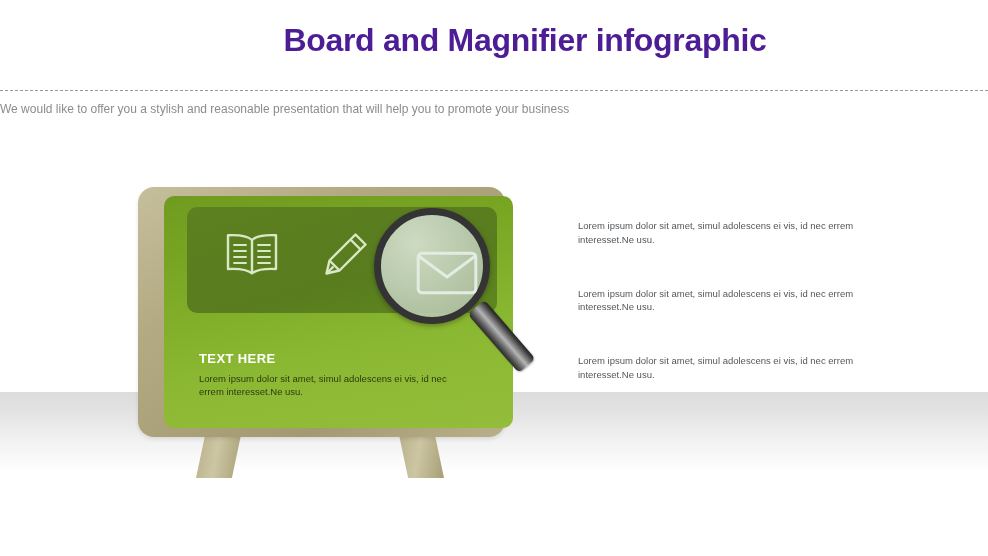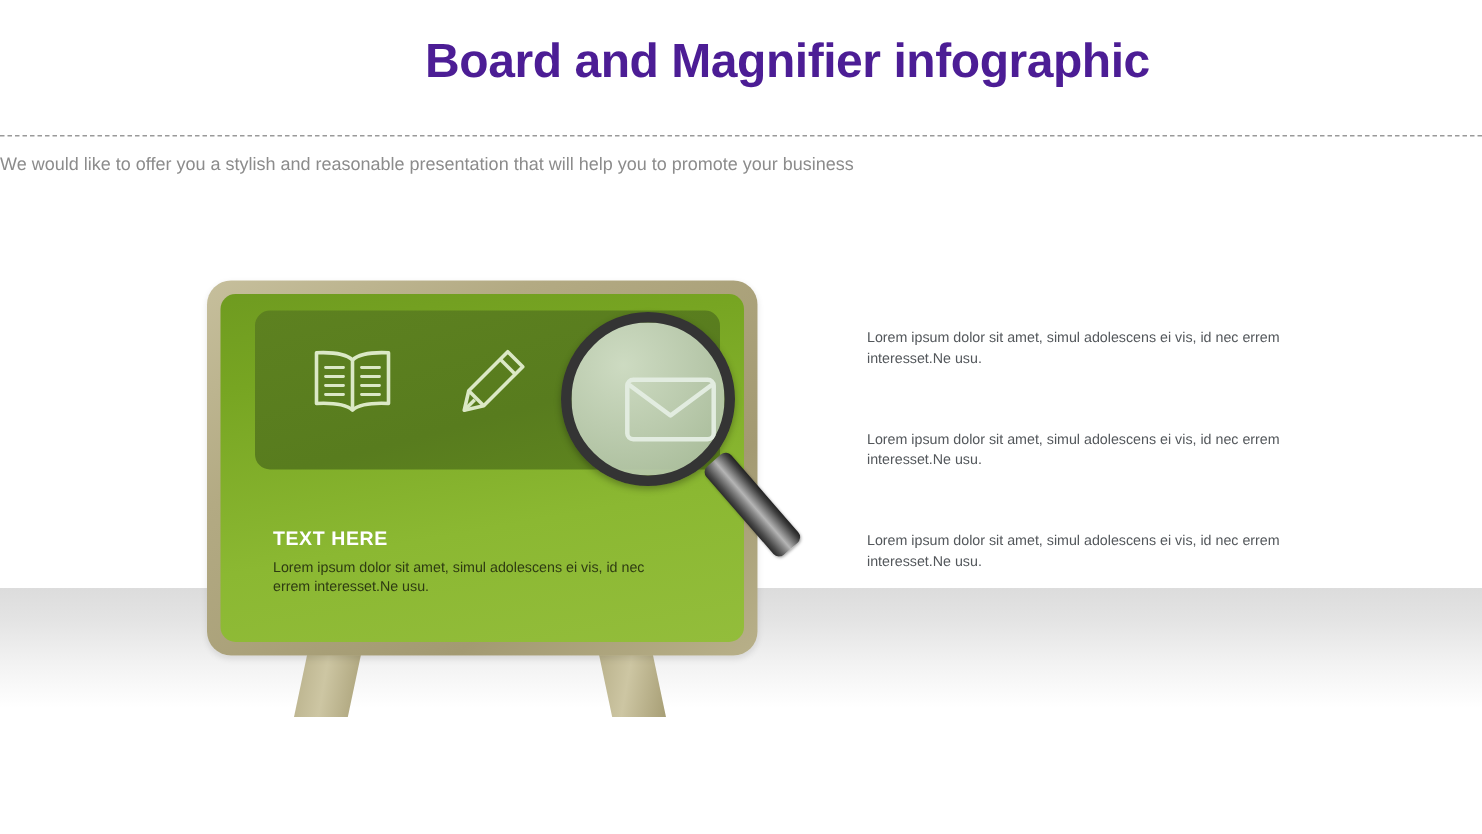--- a/index.html
+++ b/index.html
@@ -94,21 +94,21 @@
     width: 367px;
     height: 250px;
     border-radius: 16px;
     background: linear-gradient(145deg, #c6bf9c 0%, #b3aa83 30%, #a39a72 72%, #b8b089 100%);
     box-shadow: 0 2px 4px rgba(0,0,0,0.10);
     z-index: 2;
   }
 
   .board-face {
     position: absolute;
-    left: 9px;
+    left: 26px;
     top: 9px;
     width: 349px;
     height: 232px;
     border-radius: 10px;
     background: linear-gradient(170deg, #6f9b20 0%, #77a522 22%, #8bb832 64%, #93bd3b 100%);
     overflow: hidden;
   }
 
   .board-inner {
     position: absolute;

